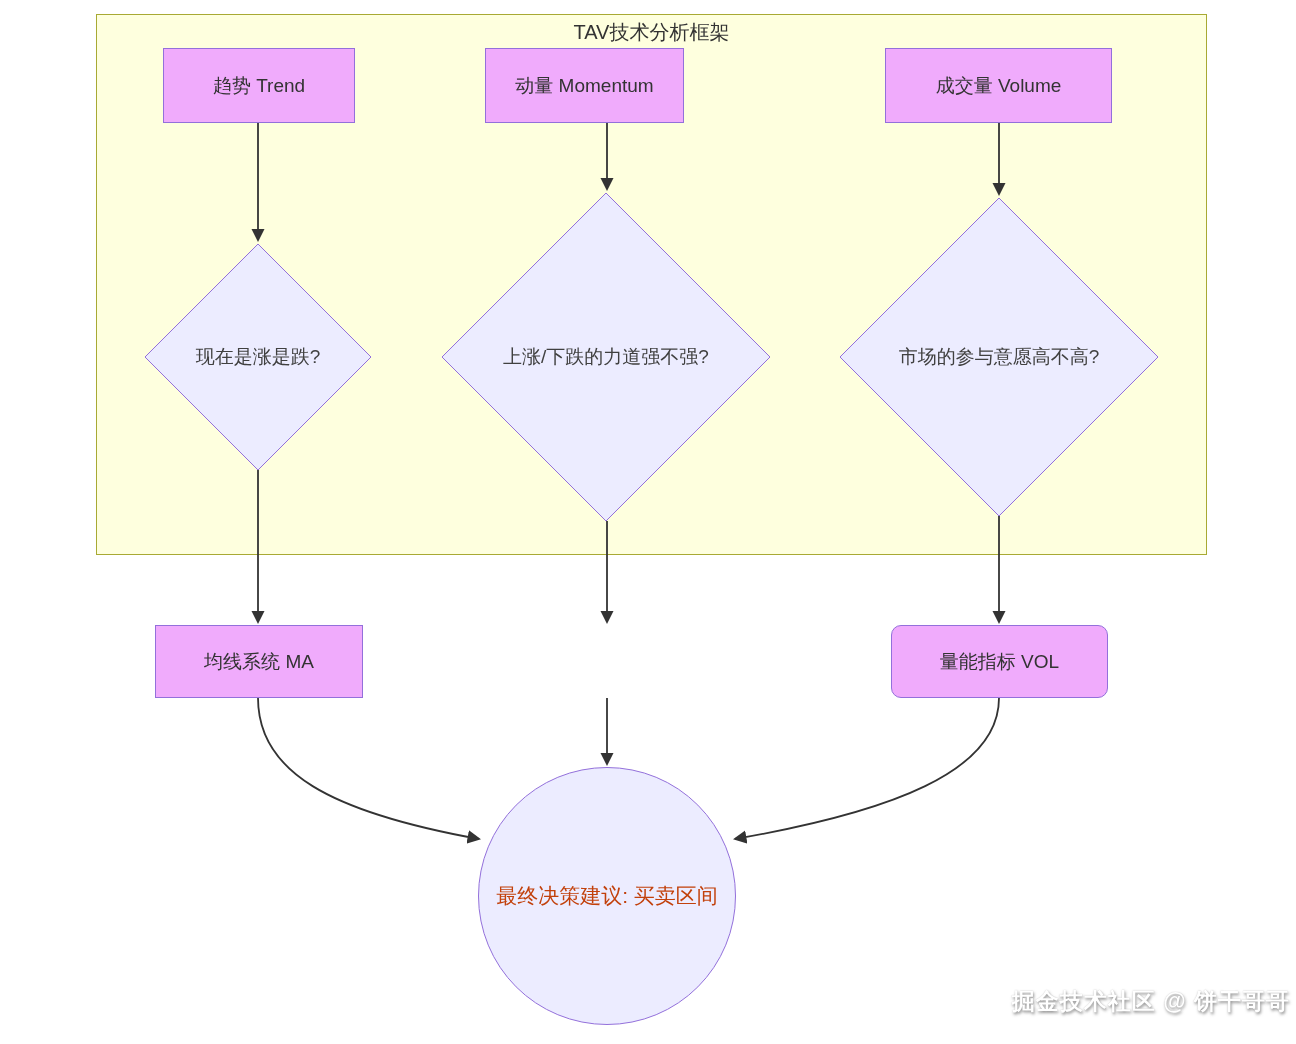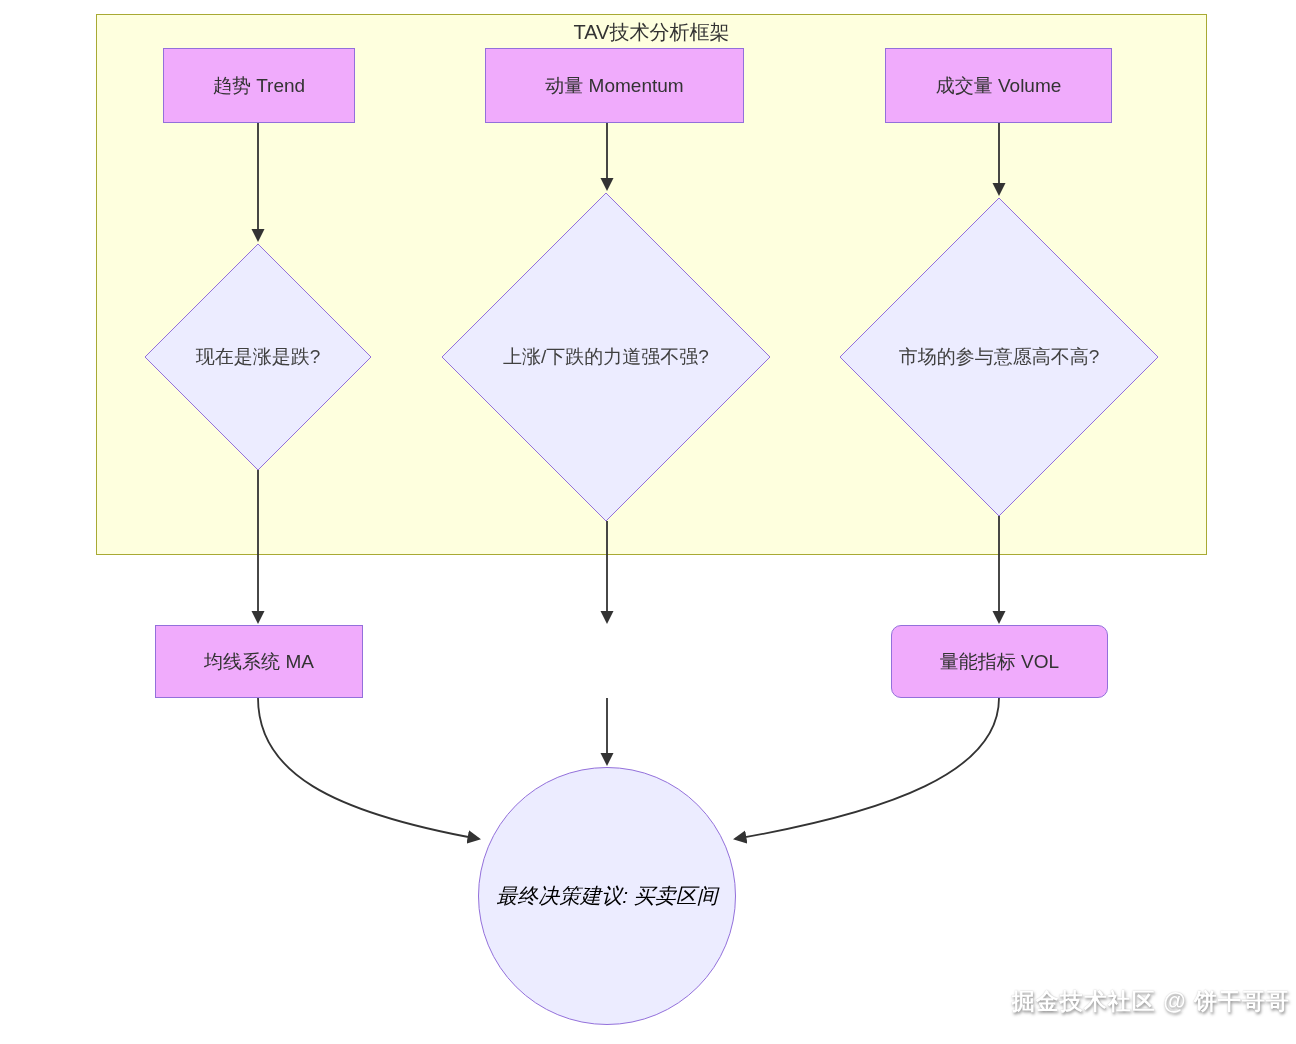--- a/index.html
+++ b/index.html
@@ -41,21 +41,21 @@
     border: 1px solid #9370db;
     box-sizing: border-box;
     display: flex;
     align-items: center;
     justify-content: center;
     font-size: 19px;
     color: #333333;
     text-align: center;
   }
   #box-trend    { left: 163px; top: 48px;  width: 192px; height: 75px; }
-  #box-momentum { left: 485px; top: 48px;  width: 259px; height: 75px; }
+  #box-momentum { left: 485px; top: 48px;  width: 199px; height: 75px; }
   #box-volume   { left: 885px; top: 48px;  width: 227px; height: 75px; }
   #box-ma       { left: 155px; top: 625px; width: 208px; height: 73px; }
   #box-rsi      { left: 470px; top: 625px; width: 275px; height: 73px; }
   #box-vol      { left: 891px; top: 625px; width: 217px; height: 73px; border-radius: 10px; }
   
   .node-diamond {
     position: absolute;
     display: flex;
     align-items: center;
     justify-content: center;
@@ -82,23 +82,22 @@
     left: 478px; top: 767px;
     width: 258px; height: 258px;
     background: #ececff;
     border: 1px solid #9370db;
     border-radius: 50%;
     box-sizing: border-box;
     display: flex;
     align-items: center;
     justify-content: center;
     font-size: 21px;
-    color: #000000;
+    color: #c2410c;
     text-align: center;
-    font-style: italic;
   }
   
   .edges-layer {
     position: absolute;
     left: 0; top: 0;
     width: 1296px; height: 1044px;
     pointer-events: none;
   }
   .edge-path {
     fill: none;

